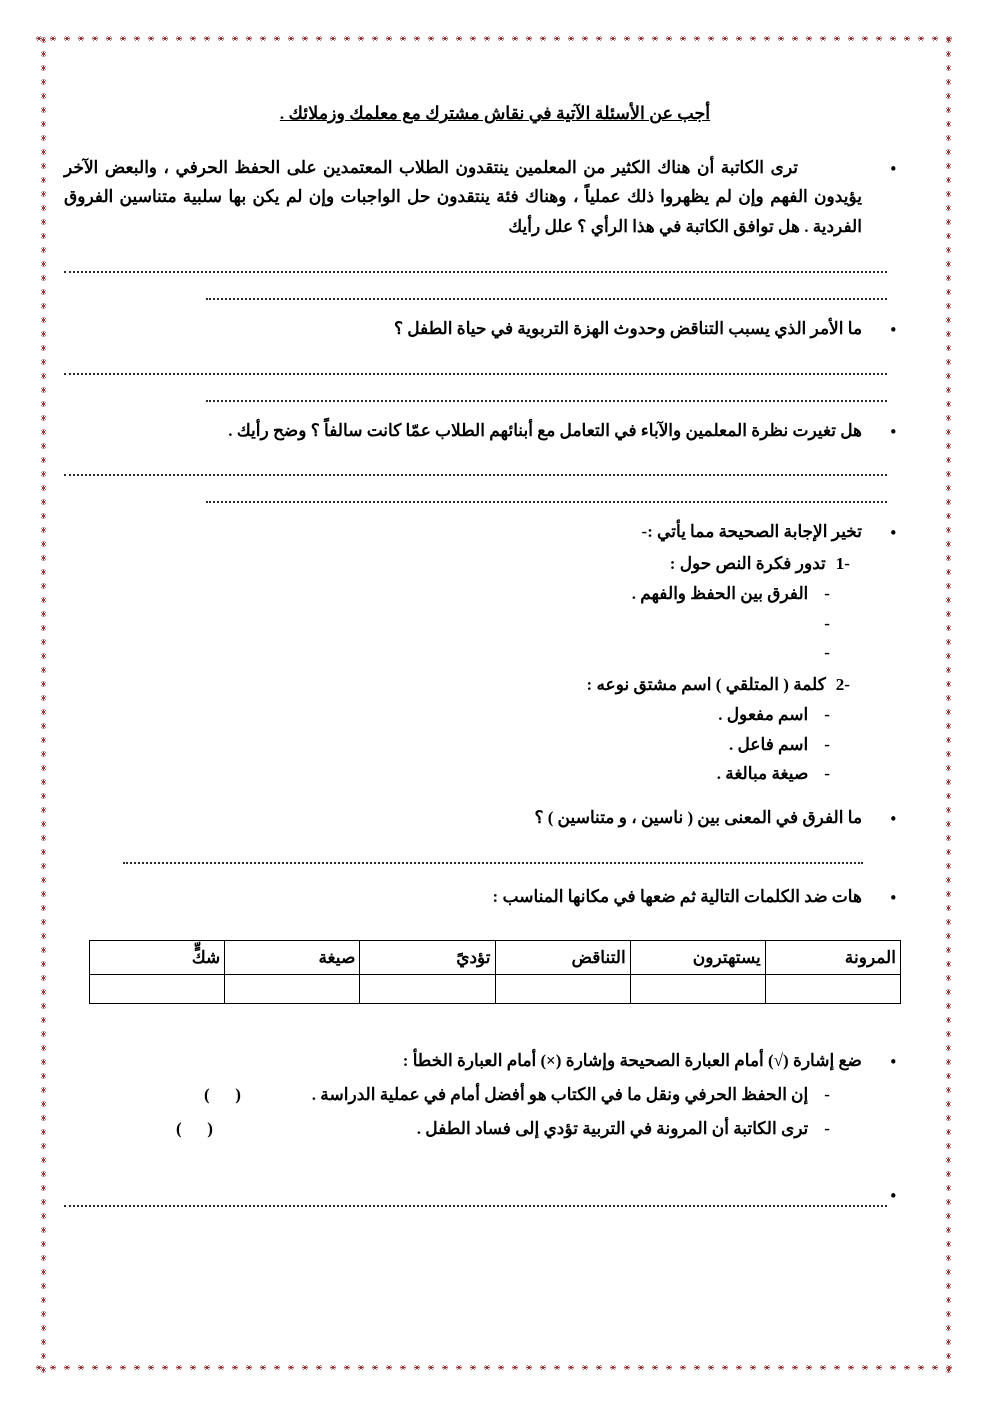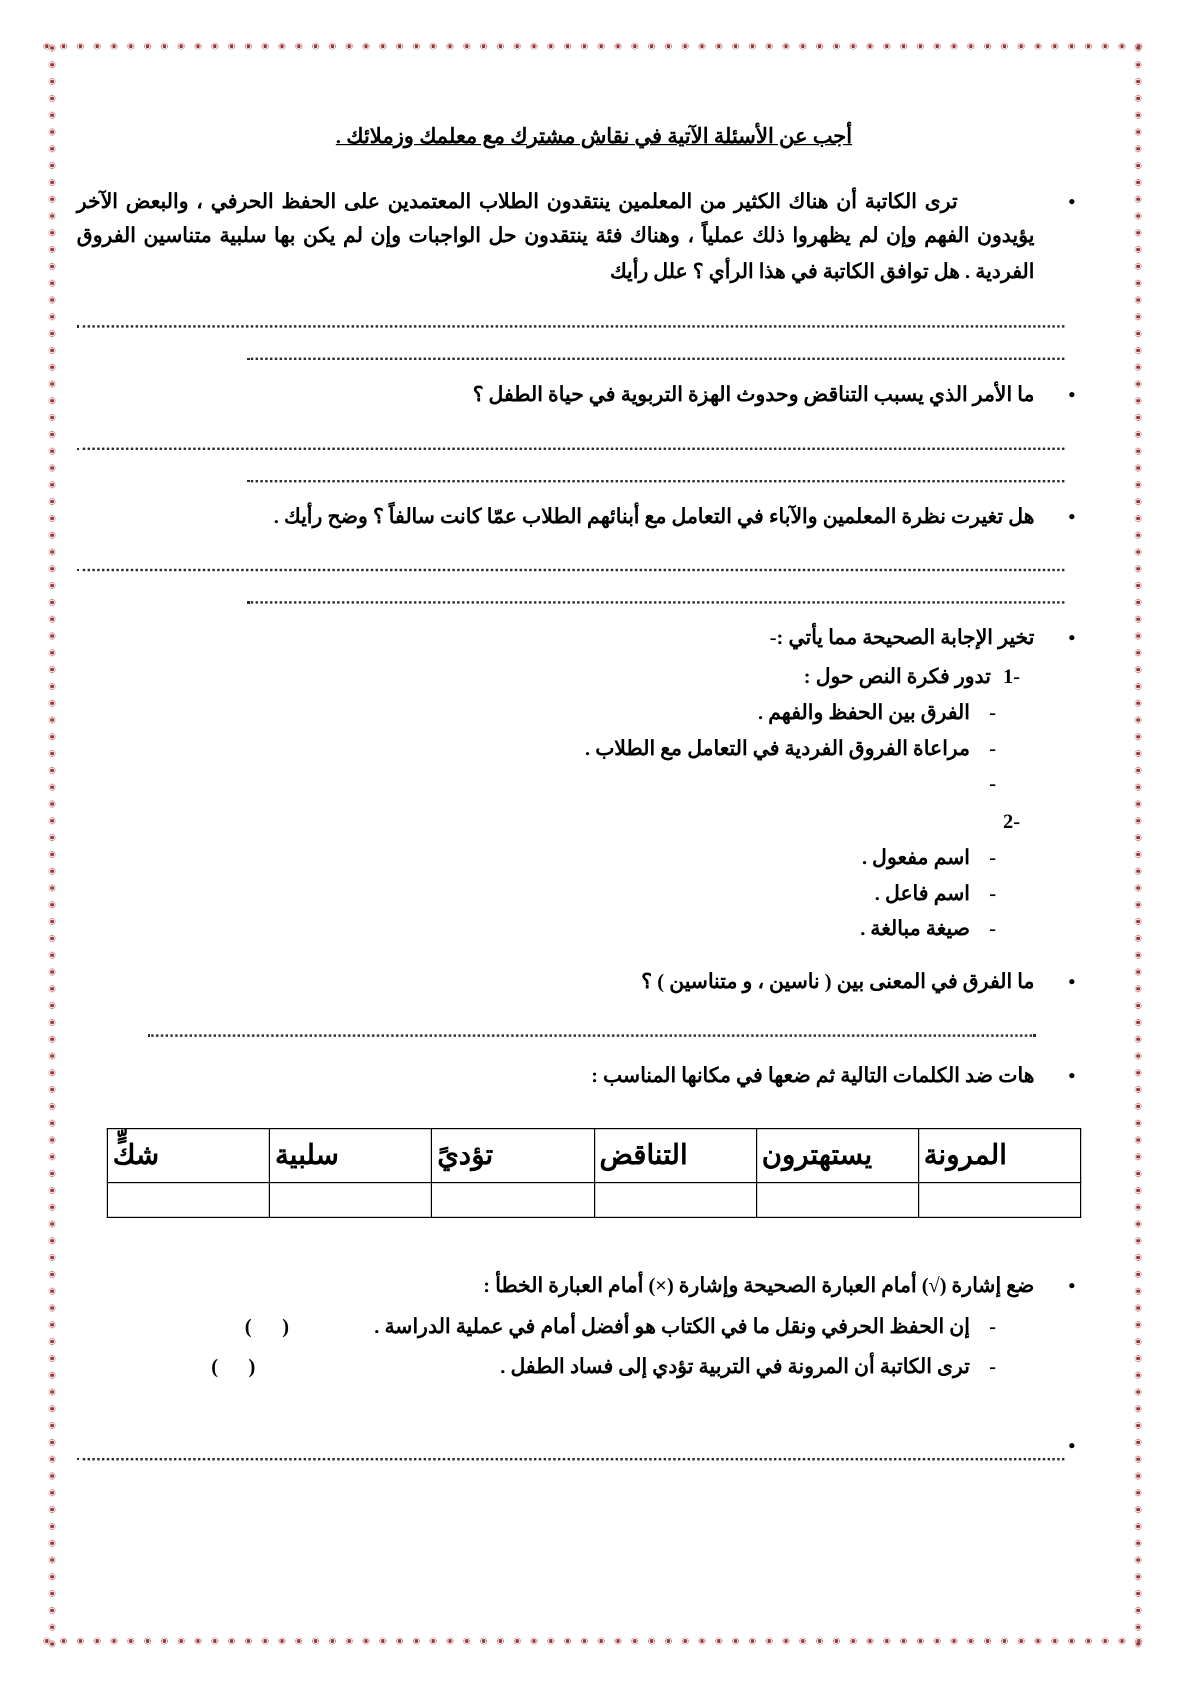--- a/index.html
+++ b/index.html
@@ -76,22 +76,22 @@
 
   
   .antonym-table {
     width: 812px;
     margin: 28px auto 0 auto;
     border-collapse: collapse;
     table-layout: fixed;
   }
   .antonym-table th, .antonym-table td {
     border: 1.6px solid #000;
-    text-align: left;
-    font-size: 23px;
+    text-align: right;
+    font-size: 17px;
     font-weight: 700;
     padding: 2px 4px;
   }
   .antonym-table th { height: 31px; }
   .antonym-table td { height: 29px; }
 
   .q7-block { margin-top: 42px; }
   .tf { display: flex; gap: 16px; padding-right: 96px; position: relative; margin-top: 4px; }
   .tf .paren { position: absolute; top: 0; white-space: pre; font-weight: 700; }
   .tf1 .paren { left: 140px; }
@@ -146,28 +146,28 @@
   <div class="subhead">
     <span class="num">1-</span>
     <span>تدور فكرة النص حول :</span>
   </div>
   <div class="opt">
     <span class="dash">-</span>
     <span>الفرق بين الحفظ والفهم .</span>
   </div>
   <div class="opt">
     <span class="dash">-</span>
-    <span>مراعاة الفروق الفردية في التعامل مع الطلاب .</span>
   </div>
   <div class="opt">
     <span class="dash">-</span>
   </div>
 
   <div class="subhead">
     <span class="num">2-</span>
+    <span>كلمة ( المتلقي ) اسم مشتق نوعه :</span>
   </div>
   <div class="opt">
     <span class="dash">-</span>
     <span>اسم مفعول .</span>
   </div>
   <div class="opt">
     <span class="dash">-</span>
     <span>اسم فاعل .</span>
   </div>
   <div class="opt">
@@ -188,21 +188,21 @@
     <span>هات ضد الكلمات التالية ثم ضعها في مكانها المناسب :</span>
   </div>
 
   <table class="antonym-table" dir="rtl">
     <thead>
       <tr>
         <th>المرونة</th>
         <th>يستهترون</th>
         <th>التناقض</th>
         <th>تؤديً</th>
-        <th>سلبية</th>
+        <th>صيغة</th>
         <th>شكٍّ</th>
       </tr>
     </thead>
     <tbody>
       <tr>
         <td></td>
         <td></td>
         <td></td>
         <td></td>
         <td></td>

